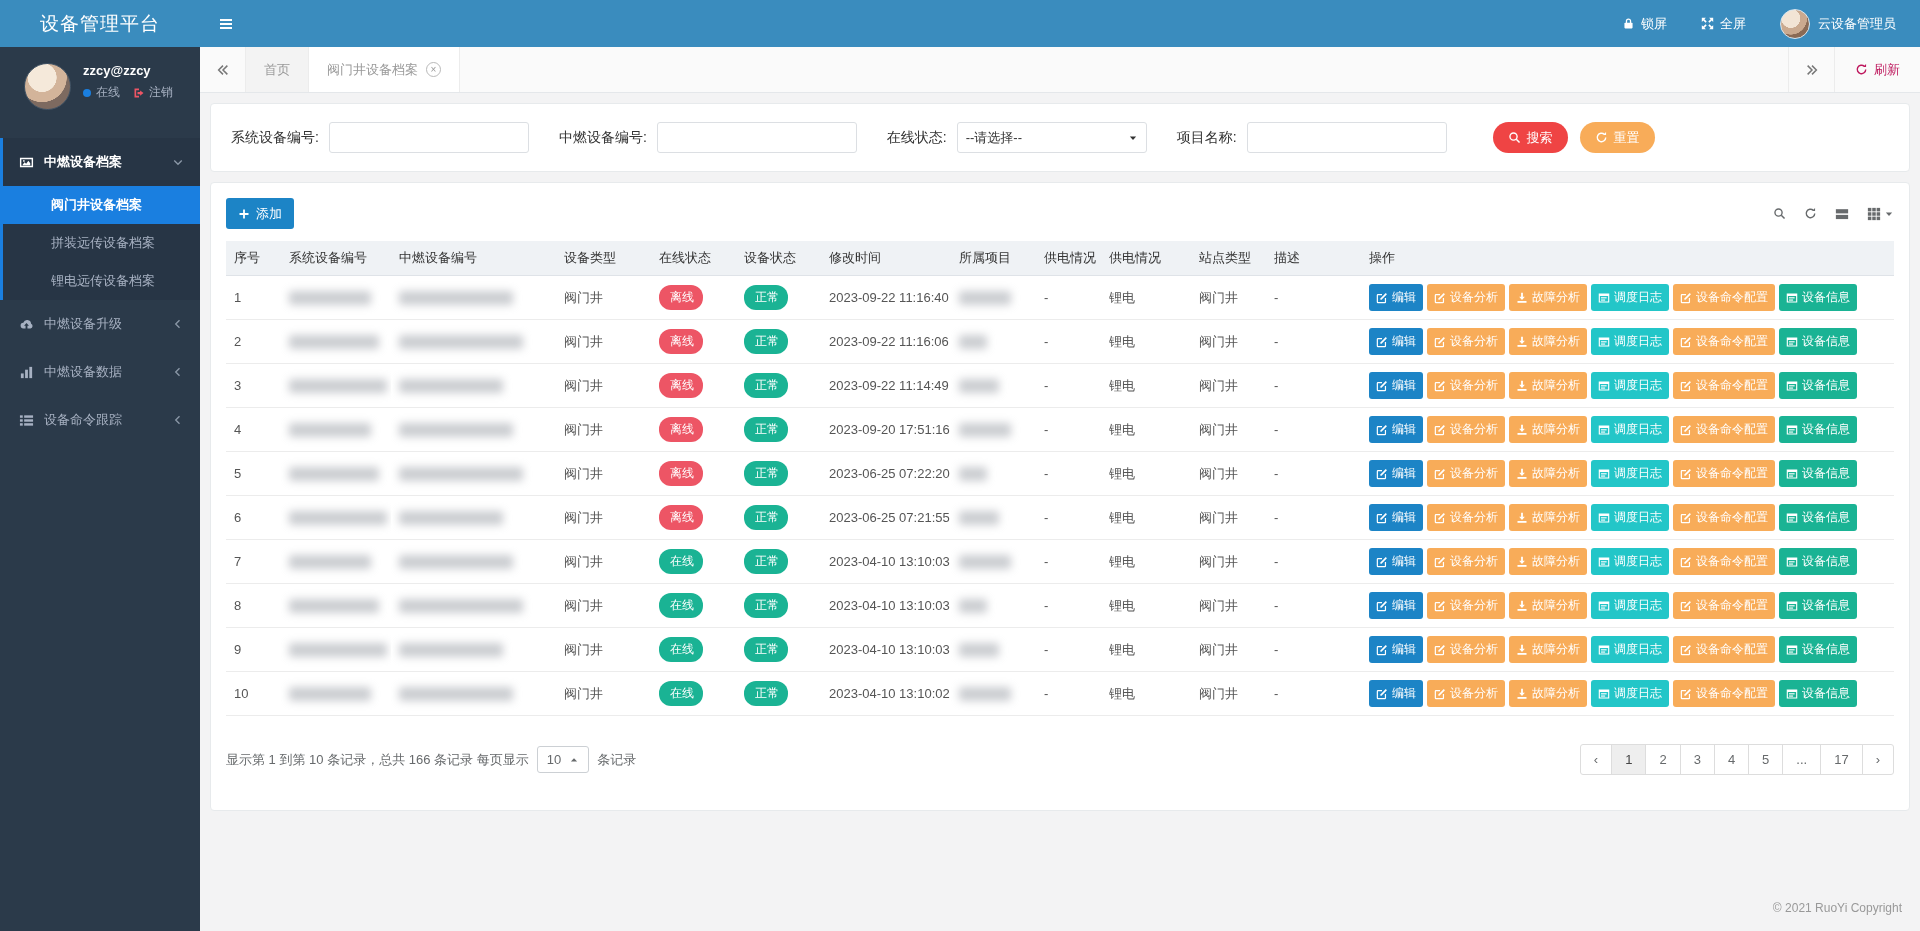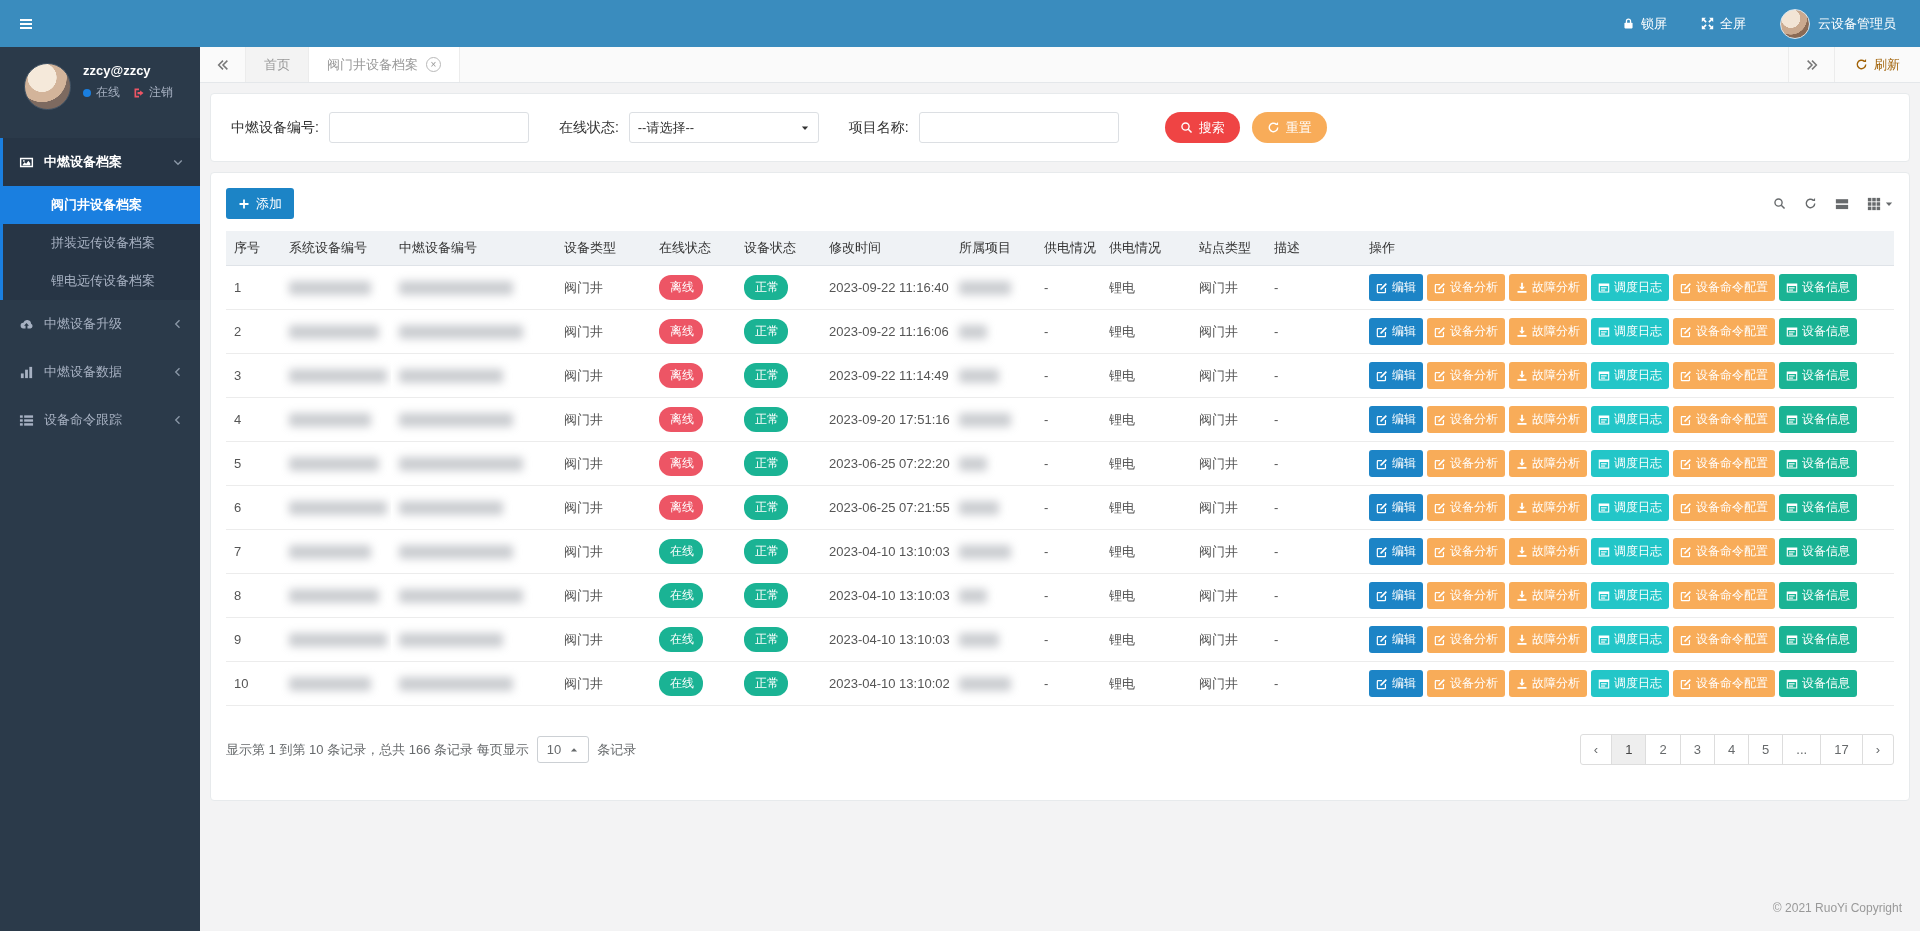--- a/index.html
+++ b/index.html
@@ -29,27 +29,27 @@
   .nav{margin-top:8px}
   .nav-item{height:48px;display:flex;align-items:center;gap:10px;padding:0 16px;font-size:13px;cursor:pointer;color:#a7b1c2}
   .nav-item .chev{margin-left:auto;color:#8b98a7}
   .nav-section{border-left:3px solid transparent}
   .nav-section.expanded{border-left-color:#1a7fe0;background:#273545}
   .nav-section.expanded > .nav-item{color:#ffffff;font-weight:bold}
   .subnav-item{display:flex;align-items:center;padding:10px 10px 10px 48px;font-size:13px;color:#a7b1c2;cursor:pointer}
   .subnav-item.active{background:#1a7fe0;color:#fff;font-weight:bold}
   
   .main{flex:1;display:flex;flex-direction:column;min-width:0}
-  .tabbar{height:36px;background:#fafafa;border-bottom:1px solid #e4e7ea;display:flex;align-items:stretch;color:#999;font-size:13px;flex:0 0 auto}
+  .tabbar{height:46px;background:#fafafa;border-bottom:1px solid #e4e7ea;display:flex;align-items:stretch;color:#999;font-size:13px;flex:0 0 auto}
   .tab-scroll{width:46px;display:flex;align-items:center;justify-content:center;border-right:1px solid #ececec;cursor:pointer;color:#777}
   .tab{display:flex;align-items:center;gap:8px;padding:0 18px;border-right:1px solid #ececec;cursor:pointer;background:#f3f3f3}
   .tab.active{background:#ffffff}
   .tab-close{width:15px;height:15px;border:1px solid #b9b9b9;border-radius:50%;display:flex;align-items:center;justify-content:center;font-size:10px;line-height:1;color:#999;cursor:pointer}
   .tab-spacer{flex:1}
-  .tab-refresh{display:flex;align-items:center;gap:6px;padding:0 20px;border-left:1px solid #ececec;cursor:pointer;color:#a16207}
+  .tab-refresh{display:flex;align-items:center;gap:6px;padding:0 20px;border-left:1px solid #ececec;cursor:pointer;color:#be185d}
   .content{flex:1;min-height:0;padding:10px;display:flex;flex-direction:column;background:#f3f3f4}
   .card{background:#fff;border:1px solid #e7eaec;border-radius:4px}
   
   .search-card{padding:18px 20px;margin-bottom:10px;display:flex;align-items:center;gap:30px;flex:0 0 auto}
   .sfield{display:flex;align-items:center;gap:10px}
   .sfield label{font-size:14px;color:#333}
   .sfield input{width:200px;height:31px;border:1px solid #dcdfe3;border-radius:3px;padding:0 8px;font-size:13px;color:#555;outline:none;font-family:inherit}
   .sselect{width:190px;height:31px;border:1px solid #dcdfe3;border-radius:3px;padding:0 8px;display:flex;align-items:center;color:#333;cursor:pointer;background:#fff}
   .sselect .cap{margin-left:auto;color:#333}
   .btn-round{height:31px;border:none;border-radius:16px;padding:0 15px;color:#fff;font-size:13px;display:inline-flex;align-items:center;gap:6px;cursor:pointer;font-family:inherit}
@@ -78,20 +78,21 @@
   .pagination li:last-child{border-radius:0 3px 3px 0}
   .pagination li.active{background:#eeeeee;color:#444}
   .page-footer{margin-top:auto;text-align:right;padding:12px 8px 6px;color:#999;font-size:12px}
 </style>
 </head>
 <body>
 
 <div class="app">
 
   <div class="topbar">
+    <div class="brand">设备管理平台</div>
     <div class="hamburger">
       <span>
           <svg width="16" height="16" viewBox="0 0 16 16" fill="currentColor">
             <rect x="2" y="3" width="12" height="2"></rect>
             <rect x="2" y="7" width="12" height="2"></rect>
             <rect x="2" y="11" width="12" height="2"></rect>
           </svg>
         </span>
     </div>
     <div class="top-right">
@@ -248,20 +249,24 @@
               </svg>
             </span>
           <span>刷新</span>
         </div>
       </div>
 
       <div class="content">
 
         <div class="card search-card" id="search-card">
 
+          <div class="sfield">
+              <label>系统设备编号:</label>
+              <input style="">
+            </div>
             <div class="sfield">
               <label>中燃设备编号:</label>
               <input style="">
             </div>
             <div class="sfield">
               <label>在线状态:</label>
               <div class="sselect">
                 <span>--请选择--</span>
                 <span class="cap">
                   <svg width="10" height="10" viewBox="0 0 16 16" fill="currentColor">

